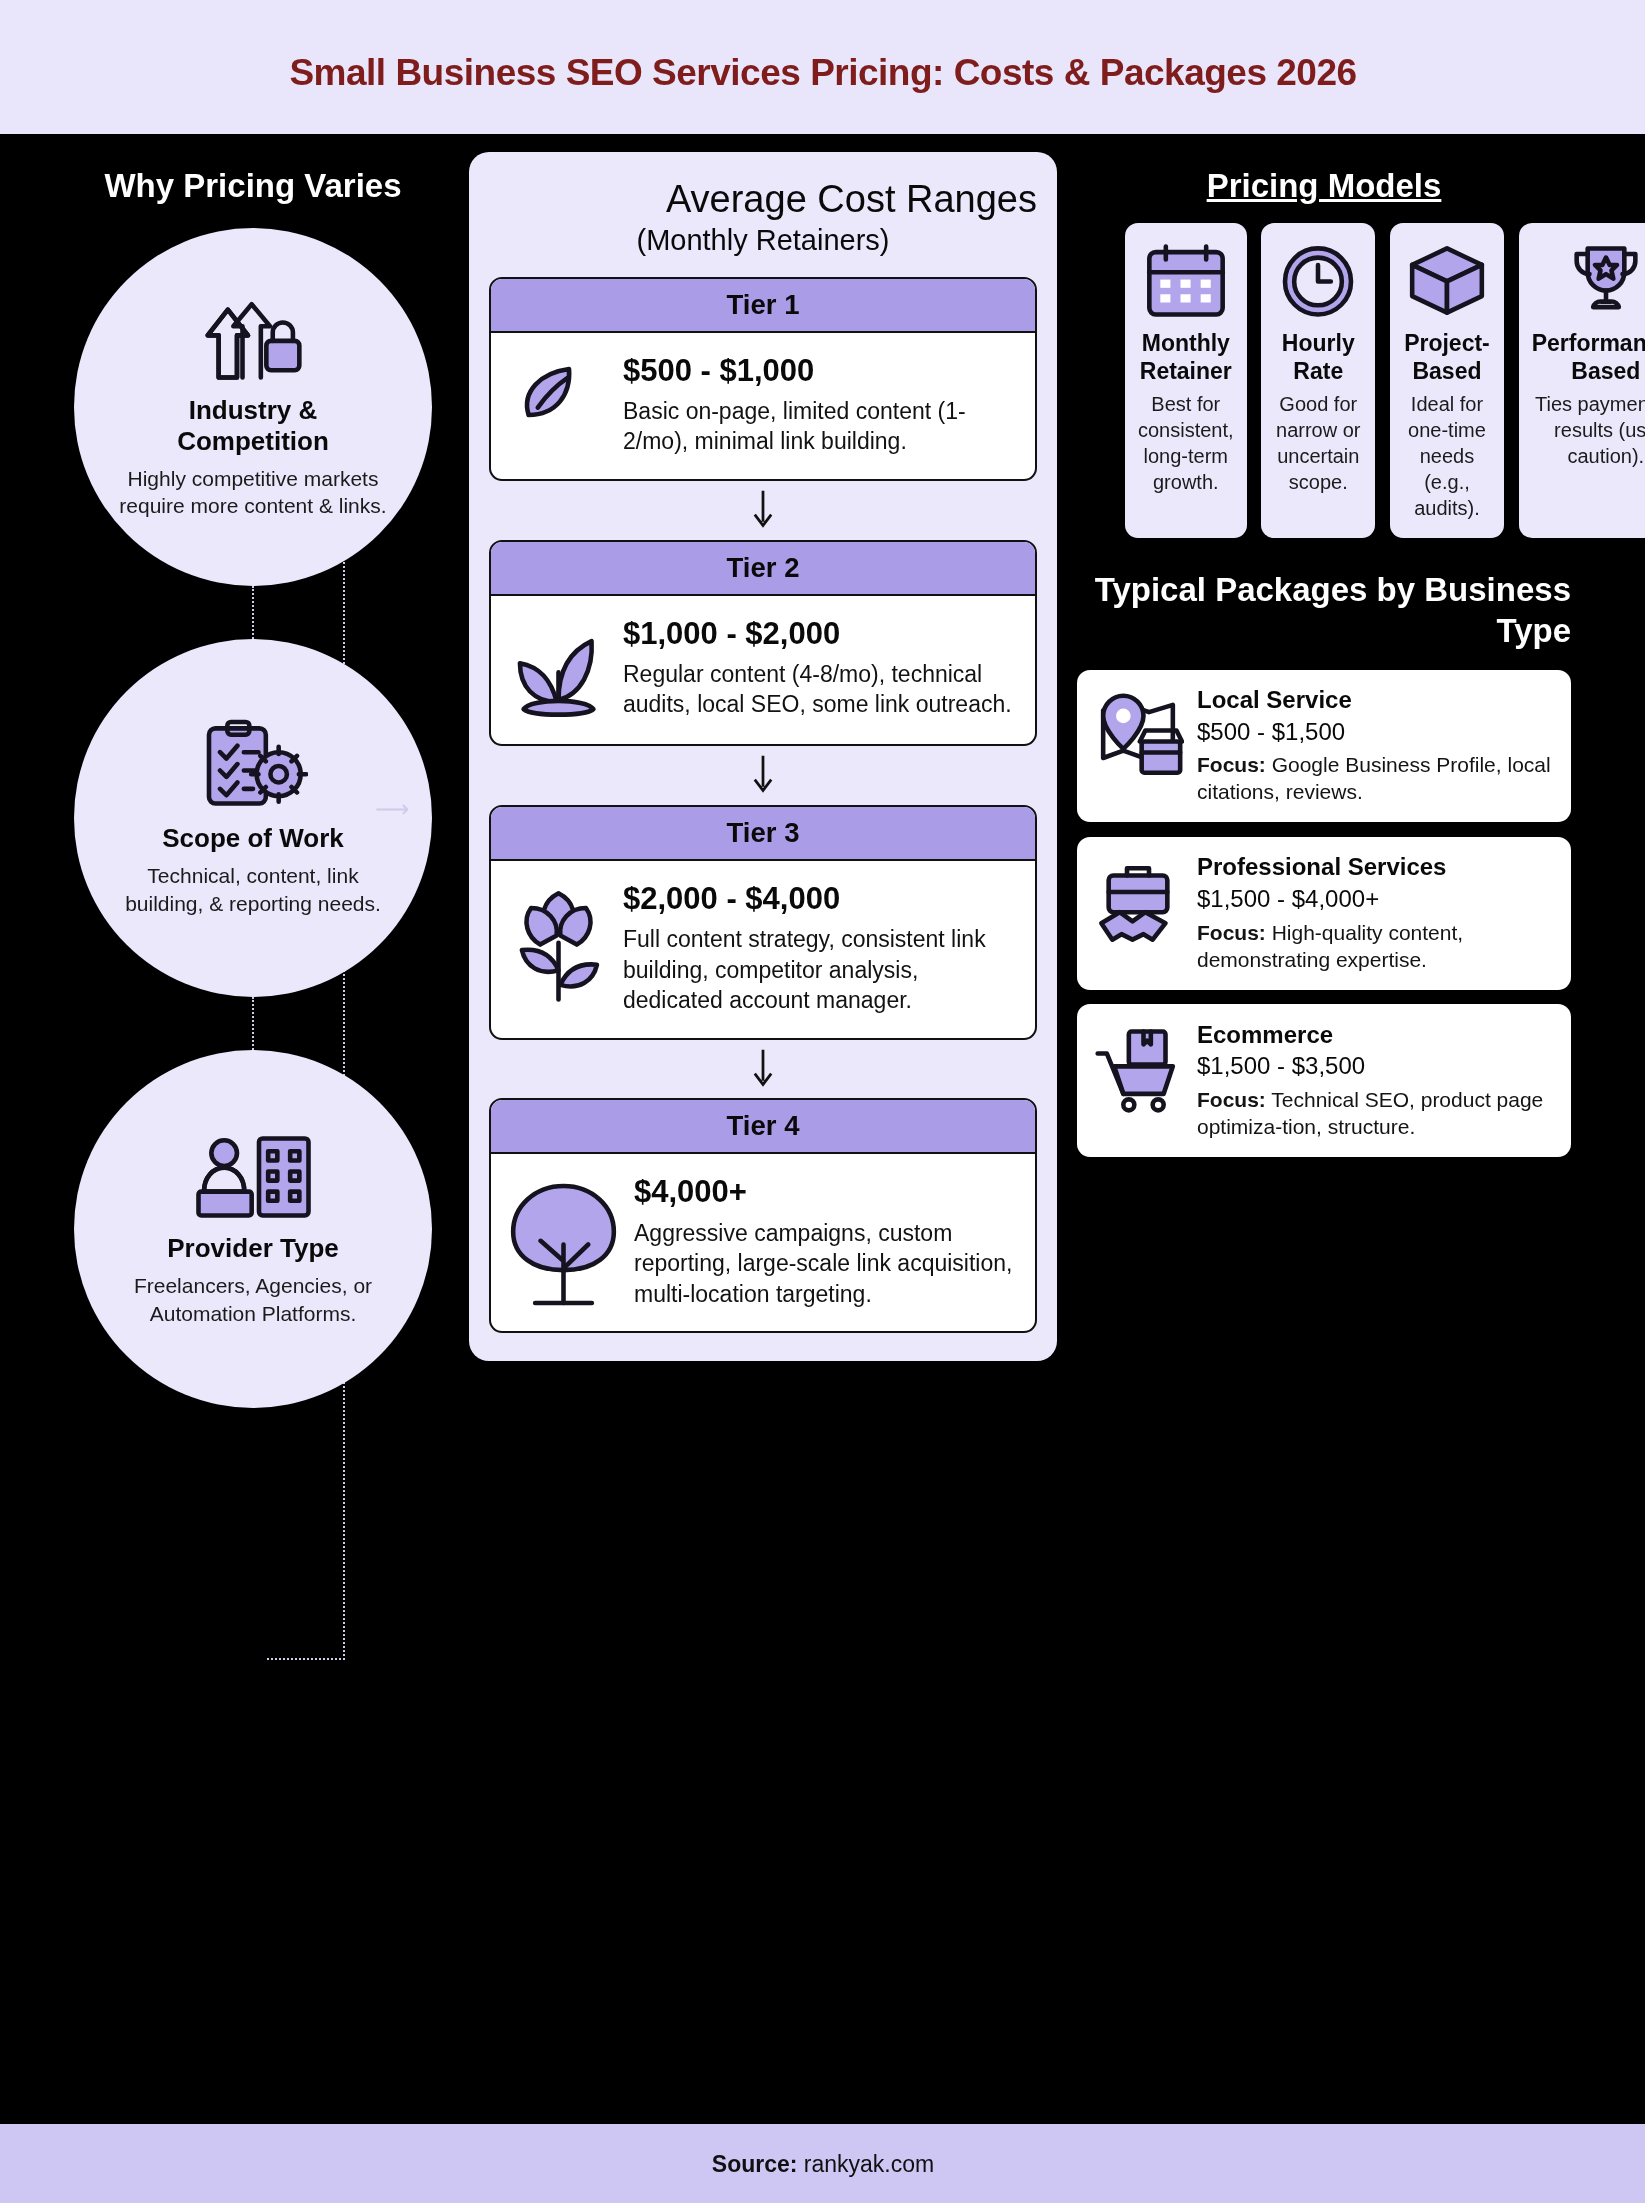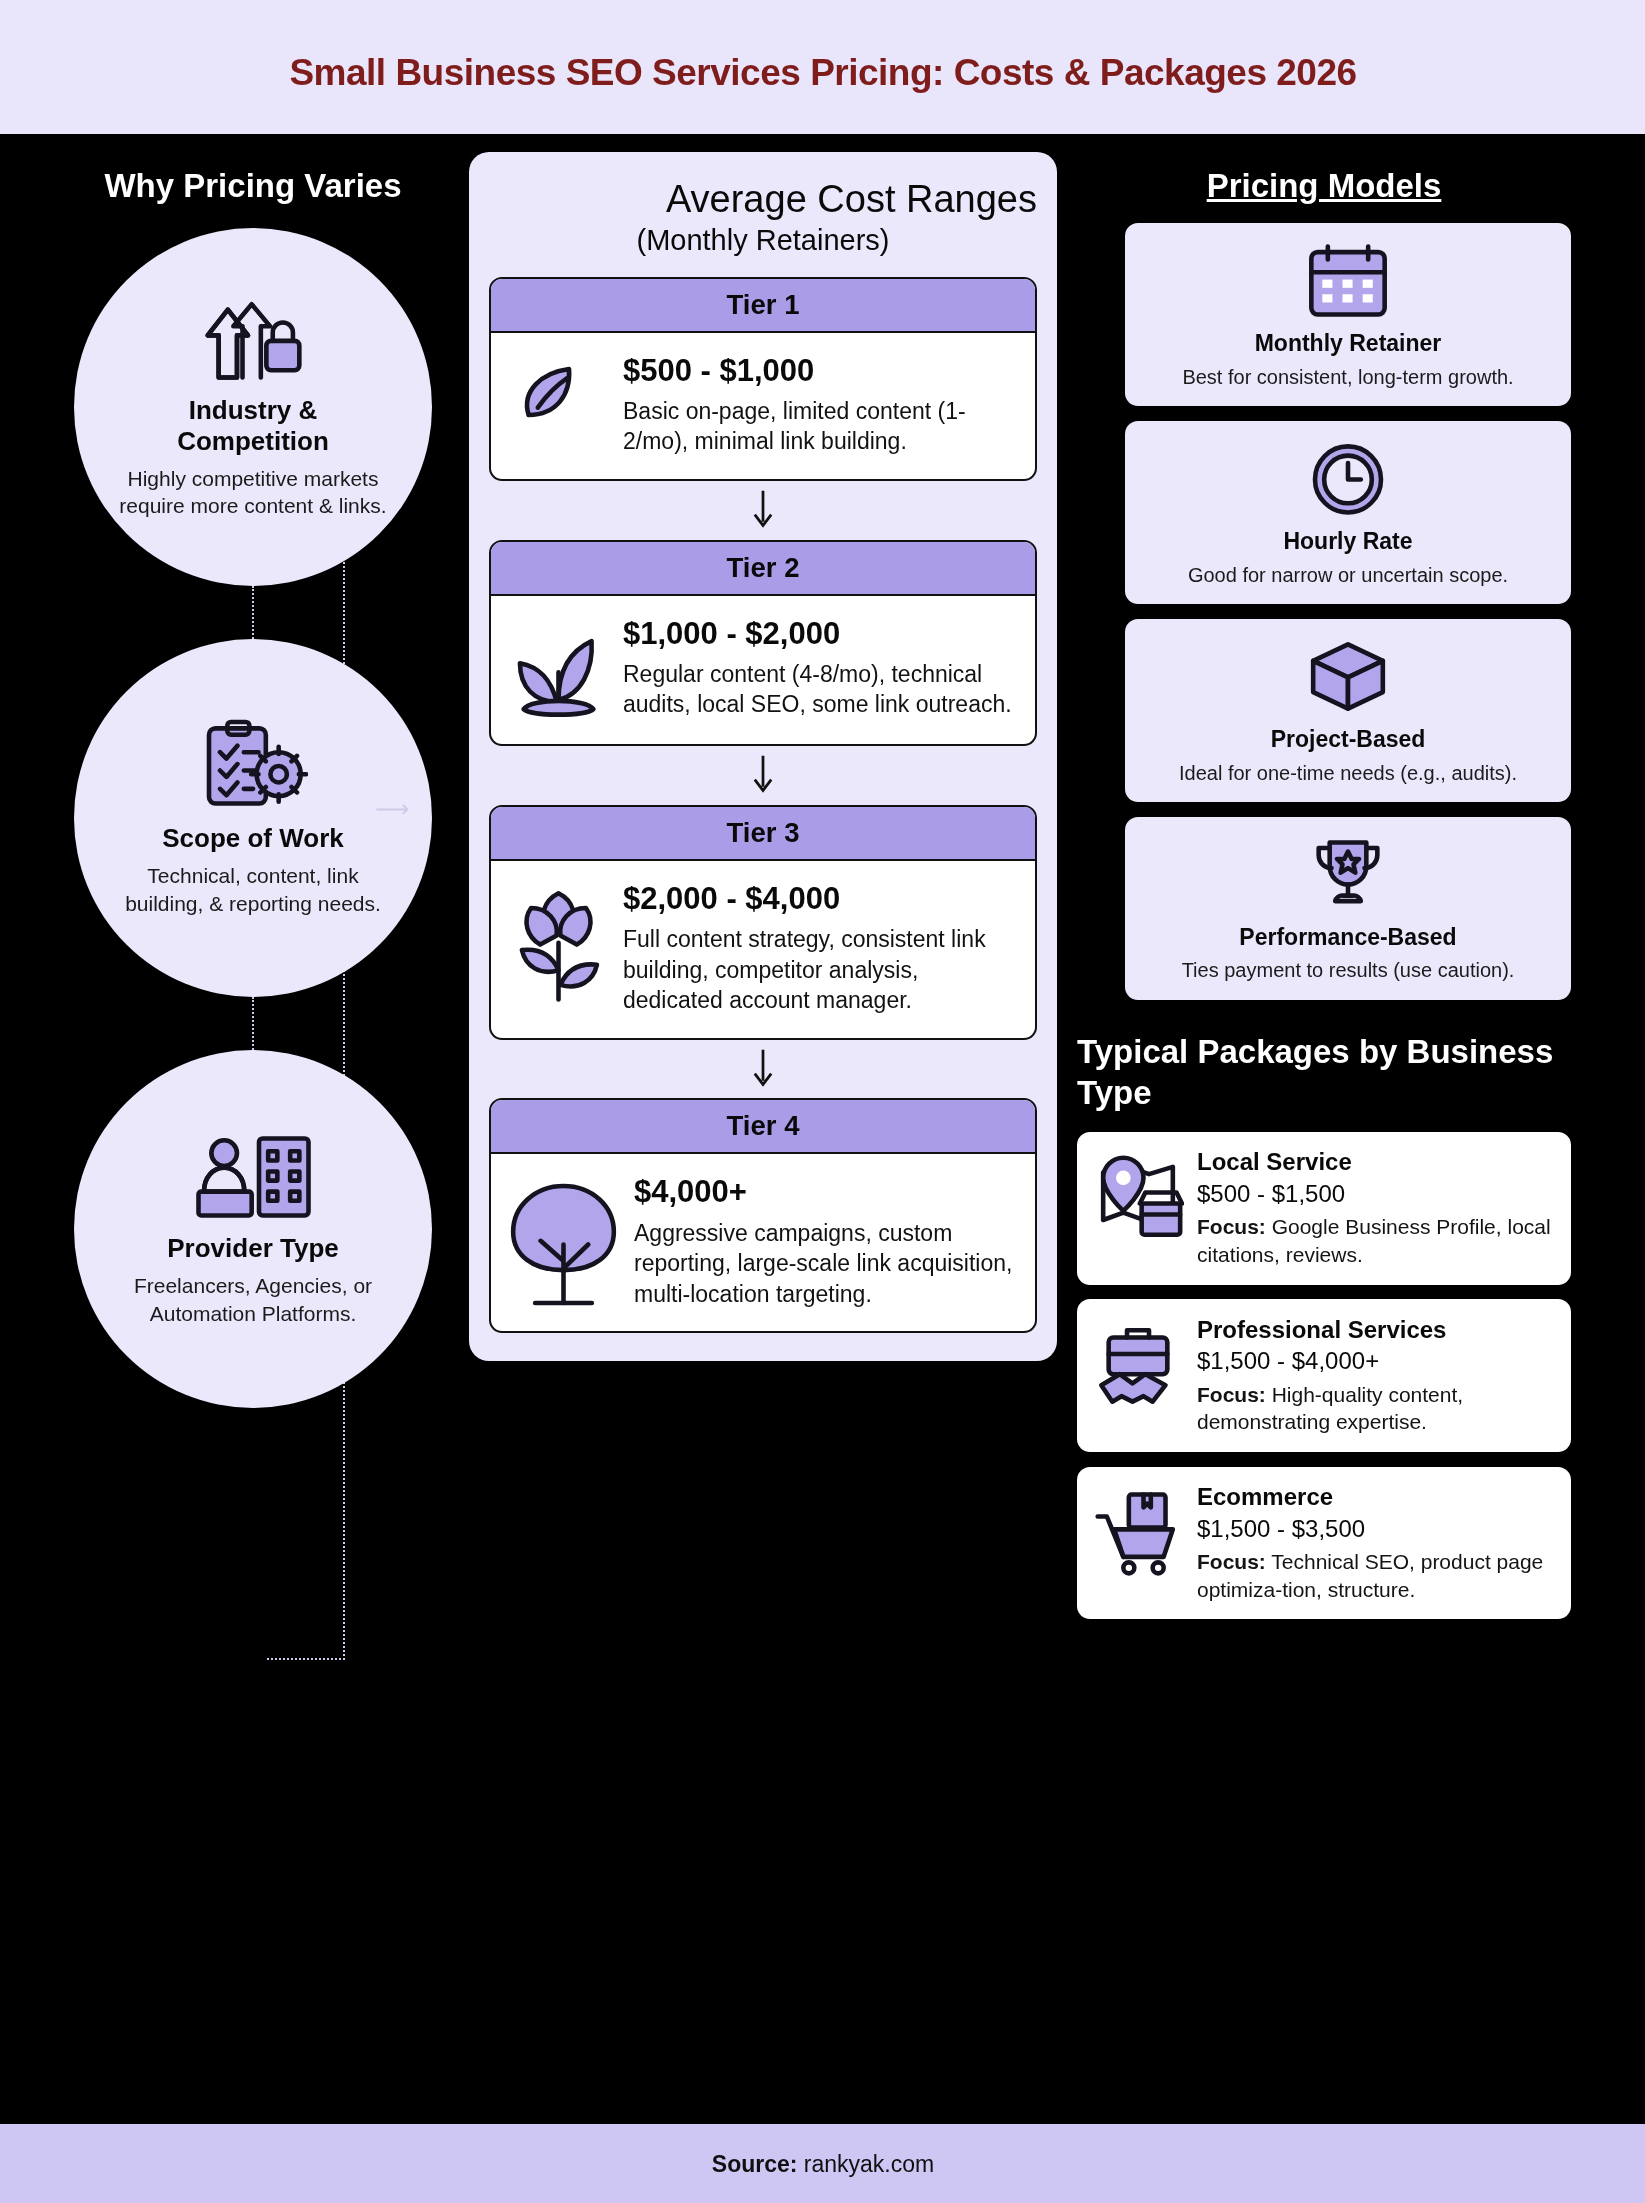--- a/index.html
+++ b/index.html
@@ -178,21 +178,21 @@
     font-size: 33px;
     font-weight: bold;
     text-align: center;
     line-height: 1.25;
     margin-top: 13px;
     margin-bottom: 16.5px;
     text-decoration: underline;
   }
   .models-grid {
     display: grid;
-    grid-template-columns: 1fr;
+    grid-template-columns: 1fr 1fr 1fr 1fr;
     gap: 14.7px;
     padding-left: 48px;
   }
   .model-card {
     background: #ebe8fc;
     border-radius: 13px;
     padding: 18.4px 13px 16.5px 13px;
     text-align: center;
   }
   .model-card .m-title {
@@ -204,21 +204,21 @@
   }
   .model-card .m-desc {
     font-size: 20px;
     color: #1b1b1b;
     line-height: 1.3;
   }
   .right-title2 {
     color: #ffffff;
     font-size: 33px;
     font-weight: bold;
-    text-align: left;
+    text-align: right;
     line-height: 1.25;
     margin: 31px 0 18.4px 0;
   }
   .pkg-card {
     background: #ffffff;
     border-radius: 13px;
     padding: 16.5px 16.5px 16.5px 13px;
     margin-bottom: 14.7px;
     display: flex;
     gap: 11px;

